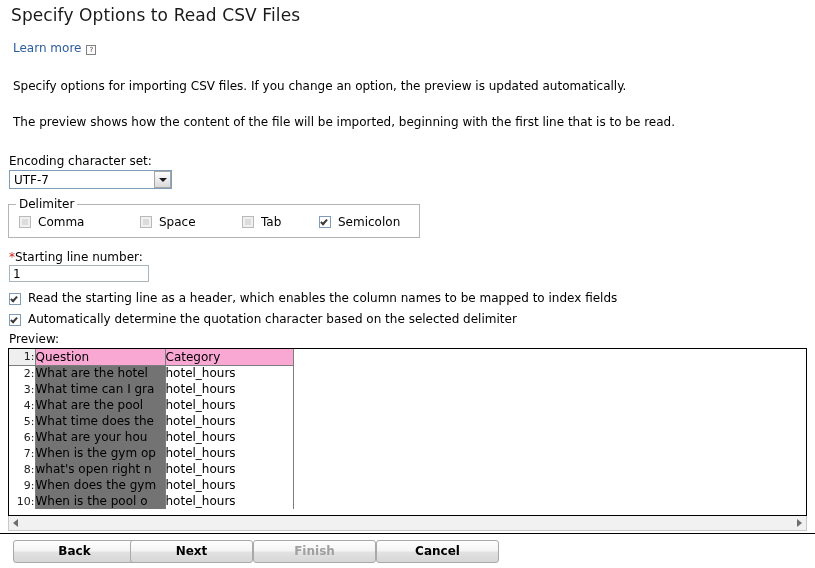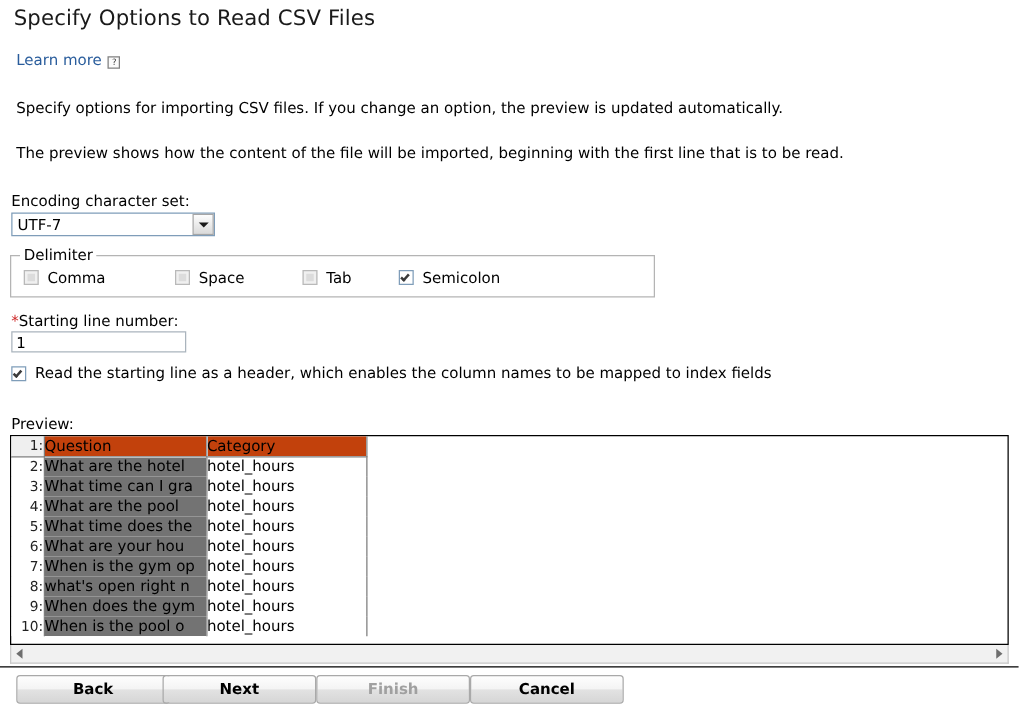--- a/index.html
+++ b/index.html
@@ -79,21 +79,21 @@
   .select-arrow::after {
     content: ""; width: 0; height: 0;
     border-left: 4px solid transparent;
     border-right: 4px solid transparent;
     border-top: 4px solid #1a1a1a;
   }
 
   
   .delim-group {
     position: absolute; left: 8px; top: 204px;
-    width: 516px; height: 34px; box-sizing: border-box;
+    width: 412px; height: 34px; box-sizing: border-box;
     border: 1px solid #b4b4b4;
   }
   .delim-legend {
     position: absolute; left: 7px; top: -8px;
     background: #ffffff; padding: 0 3px;
     font-size: 12px; color: #000; white-space: nowrap;
   }
   .delim-items {
     position: absolute; left: 0; top: 10px; width: 100%;
     display: block;
@@ -169,21 +169,21 @@
     border-right: 1px solid #7d7d7d;
     white-space: nowrap; overflow: hidden; background: #737373;
   }
   .col-c {
     width: 128px; height: 16px; box-sizing: border-box;
     font-size: 12px; color: #000; padding-left: 4px;
     border-right: 1px solid #7d7d7d;
     white-space: nowrap; overflow: hidden; background: #ffffff;
   }
   .col-q.head, .col-c.head {
-    background: #c2410c; border-bottom: 1px solid #7d7d7d;
+    background: #f9a8d4; border-bottom: 1px solid #7d7d7d;
   }
 
   
   .hscroll {
     position: absolute; left: 8px; top: 516px;
     width: 799px; height: 15px; box-sizing: border-box;
     border: 1px solid #c8c8c8; border-top: none;
     background: #f1f1f1; display: flex; align-items: center;
     justify-content: space-between;
   }
@@ -268,20 +268,24 @@
 
   <div class="label-startline">
     <span class="req-star">*</span><span>Starting line number:</span>
   </div>
   <input class="text-input" type="text" value="1" style="">
 
   <label class="opt-row r1">
     <span class="cbox checked"></span>
     <span class="opt-label">Read the starting line as a header, which enables the column names to be mapped to index fields</span>
   </label>
+  <label class="opt-row r2">
+    <span class="cbox checked"></span>
+    <span class="opt-label">Automatically determine the quotation character based on the selected delimiter</span>
+  </label>
 
   <div class="field-label label-preview">Preview:</div>
 
   <div class="preview-panel">
     <table class="ptable">
       <tbody>
         <tr>
           <td class="gut-cell head">1:</td>
           <td class="col-q head">Question</td>
           <td class="col-c head">Category</td>

